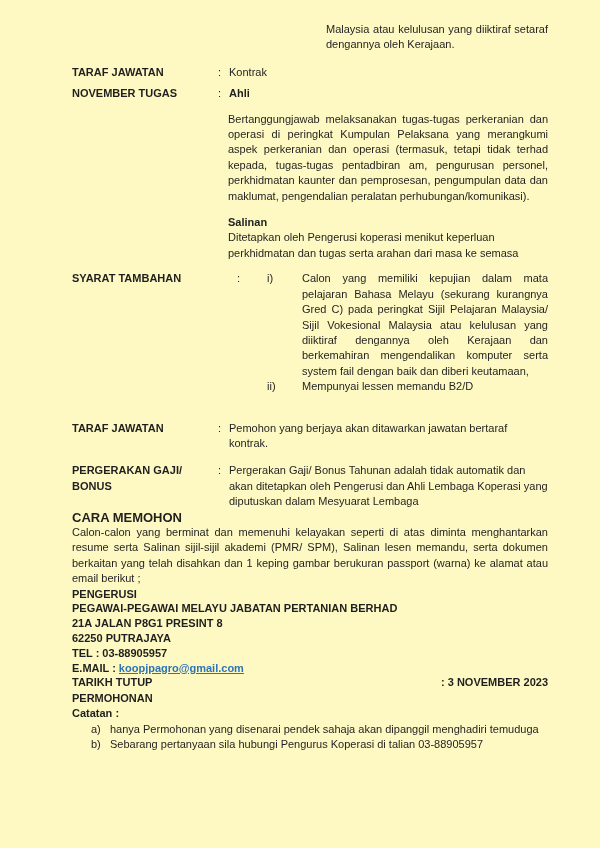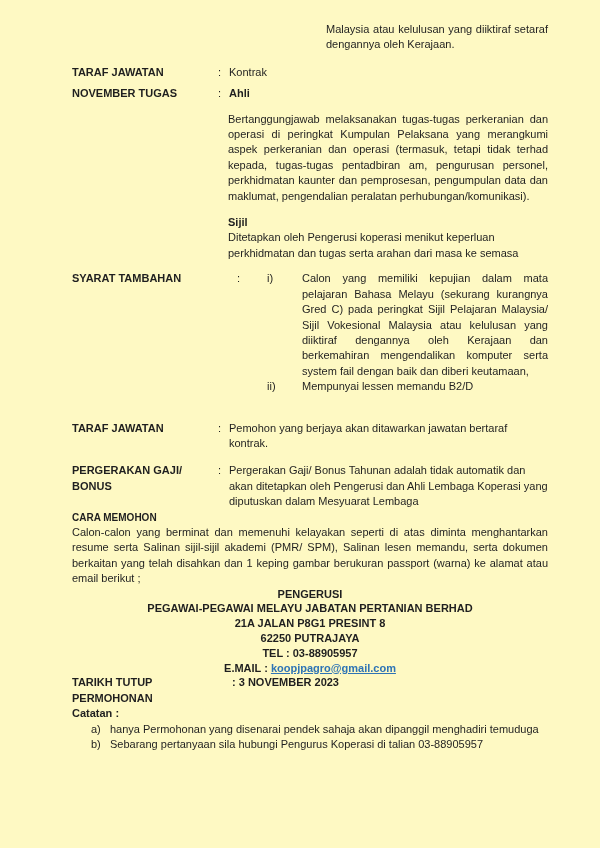--- a/index.html
+++ b/index.html
@@ -27,29 +27,29 @@
   .mt-row1 { margin-top:12px; }
   .mt-row2 { margin-top:6px; }
   .mt-para1 { margin-top:10px; }
   .mt-khusus { margin-top:11px; }
   .mt-syarat { margin-top:10px;gap:19px; }
   .mt-taraf2 { margin-top:26px; }
   .mt-gaji { margin-top:12px; }
   .mt-cara { margin-top:14px; }
   .mt-carapara { margin-top:11px; }
   .mt-center { margin-top:8px; }
-  .mt-tarikh { margin-top:19px; }
+  .mt-tarikh { margin-top:19px;justify-content:space-between; }
   .mt-catatan { margin-top:13px; }
   .req-list { flex:1; }
   .req-item { display:flex; }
   .req-marker { width:35px; flex-shrink:0; }
   .req-text { flex:1; text-align:justify; }
   .heading-left { margin:0 52px 0 72px; font-weight:700; }
   .para-full { margin:0 52px 0 72px; text-align:justify; }
-  .center-block { margin:0 52px 0 72px; text-align:center; font-weight:700; line-height:14.8px; }
+  .center-block { margin:0 52px 0 72px; text-align:left; font-weight:700; line-height:14.8px; }
   .email-link { color:#2e74b5; text-decoration:underline; font-weight:700; }
   .tarikh-row { display:flex; margin:0 52px 0 72px; font-weight:700; }
   .tarikh-lbl { width:160px; flex-shrink:0; }
   .cat-list { margin:0 52px 0 91px; }
   .cat-item { display:flex; }
   .cat-marker { width:19px; flex-shrink:0; }
   .cat-text { flex:1; }
 </style>
 </head>
 <body>
@@ -66,21 +66,21 @@
 
   <div class="row mt-row2">
     <span class="lbl">NOVEMBER TUGAS</span>
     <span class="colon">:</span>
     <span class="val bold">Ahli</span>
   </div>
 
   <p class="indent-block just mt-para1">Bertanggungjawab melaksanakan tugas-tugas perkeranian dan operasi di peringkat Kumpulan Pelaksana yang merangkumi aspek perkeranian dan operasi (termasuk, tetapi tidak terhad kepada, tugas-tugas pentadbiran am, pengurusan personel, perkhidmatan kaunter dan pemprosesan, pengumpulan data dan maklumat, pengendalian peralatan perhubungan/komunikasi).</p>
 
   <div class="indent-block mt-khusus">
-    <div class="bold">Sijil</div>
+    <div class="bold">Salinan</div>
     <div>Ditetapkan oleh Pengerusi koperasi menikut keperluan perkhidmatan dan tugas serta arahan dari masa ke semasa</div>
   </div>
 
   <div class="row mt-syarat">
     <span class="lbl">SYARAT TAMBAHAN</span>
     <span class="colon">:</span>
     <div class="req-list">
       <div class="req-item">
         <span class="req-marker">i)</span>
         <span class="req-text">Calon yang memiliki kepujian dalam mata pelajaran Bahasa Melayu (sekurang kurangnya Gred C) pada peringkat Sijil Pelajaran Malaysia/ Sijil Vokesional Malaysia atau kelulusan yang diiktiraf dengannya oleh Kerajaan dan berkemahiran mengendalikan komputer serta system fail dengan baik dan diberi keutamaan,</span>
@@ -97,21 +97,21 @@
     <span class="colon">:</span>
     <span class="val">Pemohon yang berjaya akan ditawarkan jawatan bertaraf kontrak.</span>
   </div>
 
   <div class="row mt-gaji">
     <span class="lbl">PERGERAKAN GAJI/ BONUS</span>
     <span class="colon">:</span>
     <span class="val">Pergerakan Gaji/ Bonus Tahunan adalah tidak automatik dan akan ditetapkan oleh Pengerusi dan Ahli Lembaga Koperasi yang  diputuskan dalam Mesyuarat Lembaga</span>
   </div>
 
-  <h3 class="heading-left mt-cara" style="font-size:10px; margin-bottom:0;">CARA MEMOHON</h3>
+  <h3 class="heading-left mt-cara" style="font-size:13px; margin-bottom:0;">CARA MEMOHON</h3>
 
   <p class="para-full mt-carapara">Calon-calon yang berminat dan memenuhi kelayakan seperti di atas diminta menghantarkan resume serta Salinan sijil-sijil akademi (PMR/ SPM), Salinan lesen memandu, serta dokumen berkaitan yang telah disahkan dan 1 keping gambar berukuran passport (warna) ke alamat atau email berikut ;</p>
 
   <div class="center-block mt-center">
     <div>PENGERUSI</div>
     <div>PEGAWAI-PEGAWAI MELAYU JABATAN PERTANIAN BERHAD</div>
     <div>21A JALAN P8G1 PRESINT 8</div>
     <div>62250 PUTRAJAYA</div>
     <div>TEL : 03-88905957</div>
     <div>

